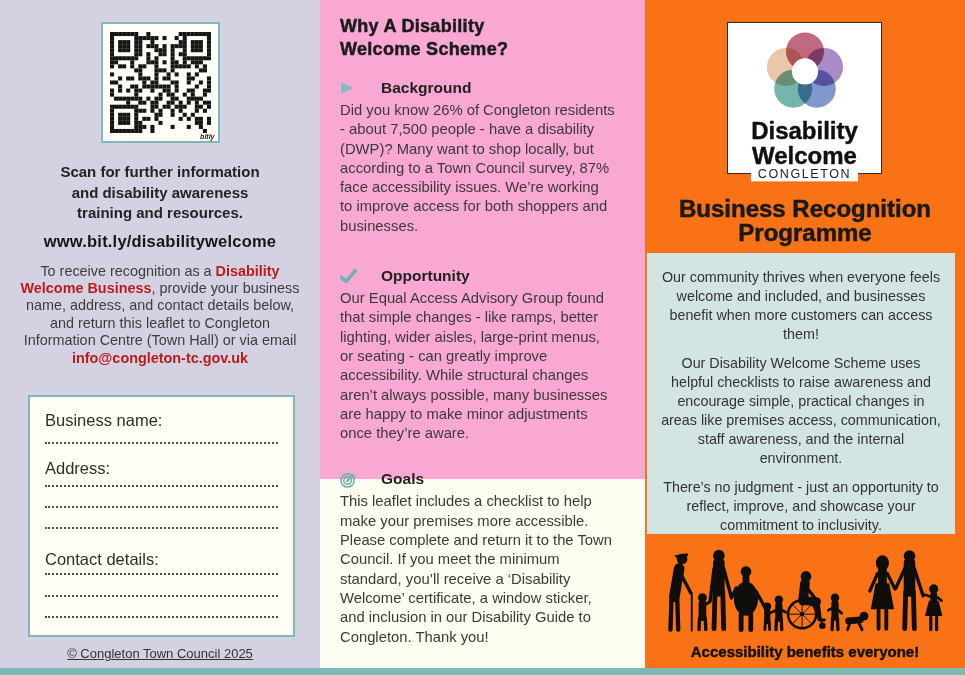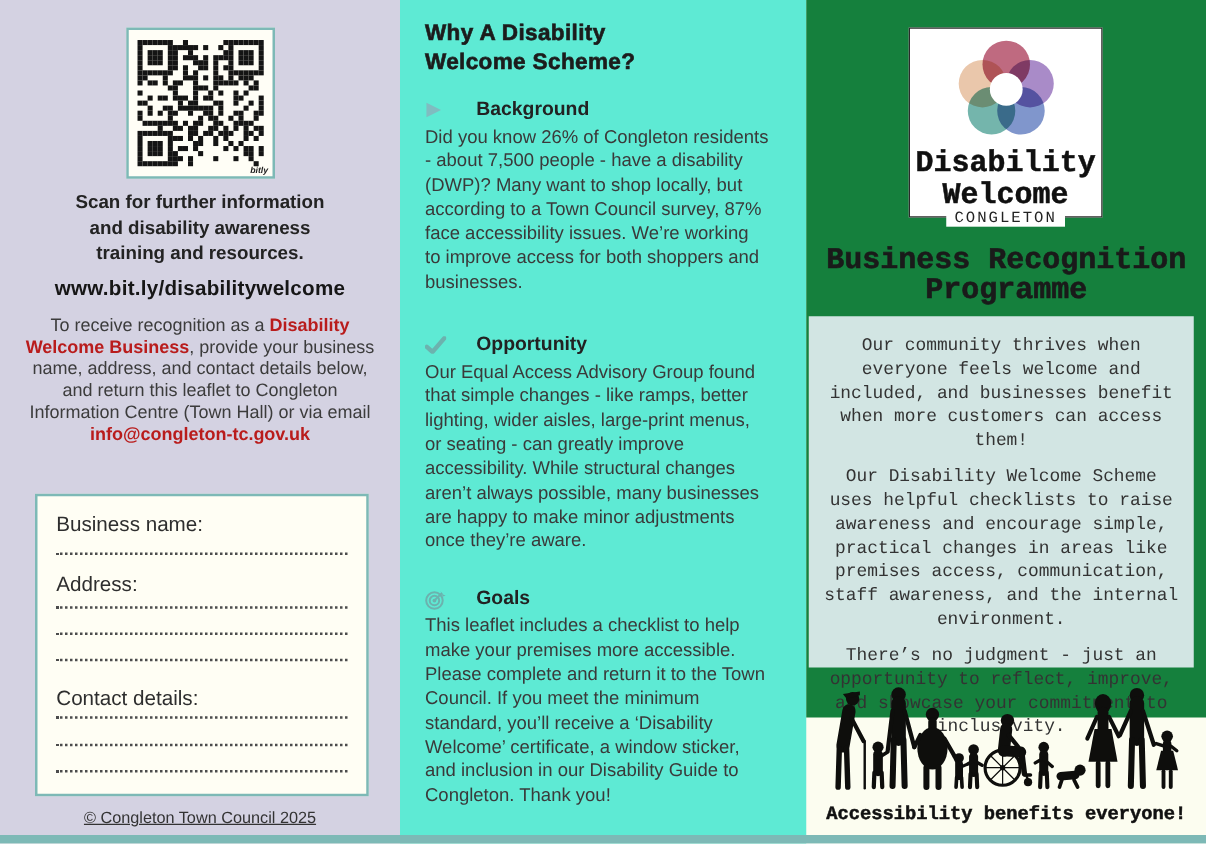--- a/index.html
+++ b/index.html
@@ -1,29 +1,29 @@
 <!DOCTYPE html>
 <html><head>
 <meta charset="utf-8">
 <style>
   * { box-sizing: border-box; margin: 0; padding: 0; }
   body { margin: 0; background: #ffffff; font-family: "Liberation Sans", sans-serif; }
   .page { position: relative; width: 965px; height: 675px; background: #fcfdf0; overflow: hidden; }
 
   
   .panel-left   { position: absolute; left: 0;   top: 0; width: 320px; height: 675px; background: #d4d2e2; }
-  .panel-middle { position: absolute; left: 320px; top: 0; width: 325px; height: 675px; background: #5eead4; }
-  .panel-right  { position: absolute; left: 645px; top: 0; width: 320px; height: 574px; background: #15803d; font-family: Liberation Mono, monospace; }
+  .panel-middle { position: absolute; left: 320px; top: 0; width: 325px; height: 479px; background: #f9a8d4; }
+  .panel-right  { position: absolute; left: 645px; top: 0; width: 320px; height: 675px; background: #f97316; }
   .bottom-bar   { position: absolute; left: 0; bottom: 0; width: 100%; height: 7px; background: #7db9b6; z-index: 9; }
 
   
   .qr-box { position: relative; margin: 22px auto 0; width: 119px; height: 121px; background: #fffef6;
             border: 2px solid #7db9b6; display: flex; align-items: center; justify-content: center; }
   .qr-brand { position: absolute; right: 3px; bottom: 1px; font-size: 7px; font-style: italic; font-weight: bold; color: #222; }
-  .scan-text { margin-top: 9px; text-align: center; font-weight: bold; font-size: 15px; line-height: 20.5px; color: #232323; }
+  .scan-text { margin-top: 19px; text-align: center; font-weight: bold; font-size: 15px; line-height: 20.5px; color: #232323; }
   .bitly-url { margin-top: 8px; text-align: center; font-weight: bold; font-size: 16.5px; color: #161616; letter-spacing: 0.2px; }
   .intro { margin: 12px 13px 0; text-align: center; font-size: 14.4px; line-height: 17.4px; color: #3c3c3c; }
   .intro b { color: #b91c1c; }
   .form-box { position: absolute; left: 28px; top: 395px; width: 267px; height: 242px; background: #fffef4;
               border: 2px solid #7db9b6; padding: 13px 15px 0; }
   .f-label { font-size: 16.5px; line-height: 20px; color: #2e2e2e; }
   .f-line  { border-bottom: 2px dotted #4c4c4c; }
   .copyright { position: absolute; bottom: 14px; width: 100%; text-align: center; font-size: 13px; color: #333; text-decoration: underline; }
 
   

